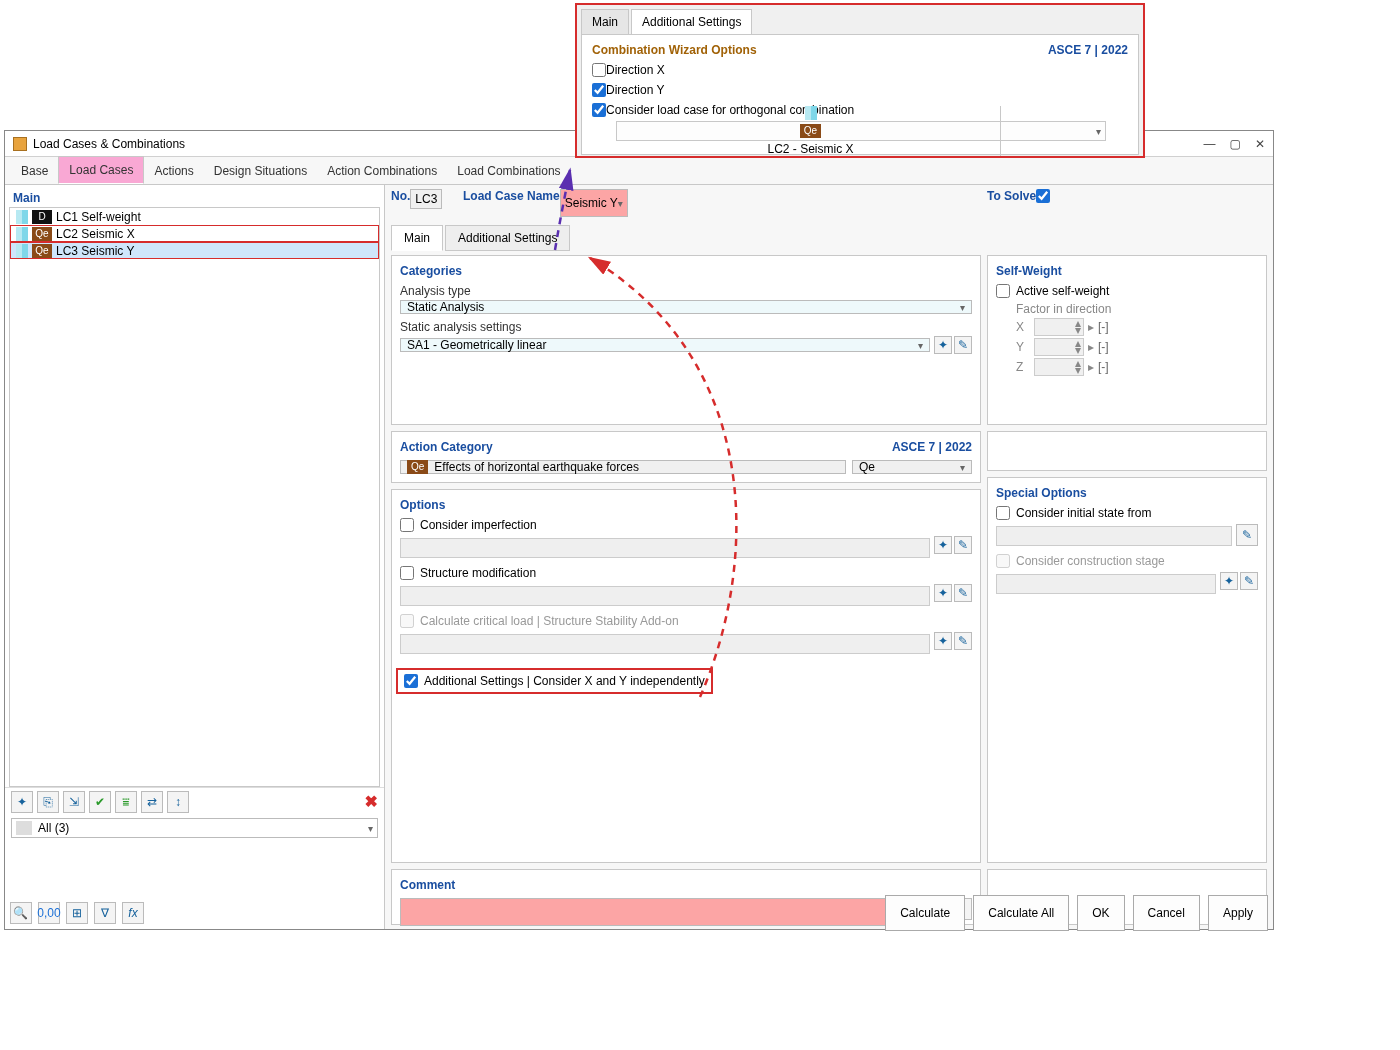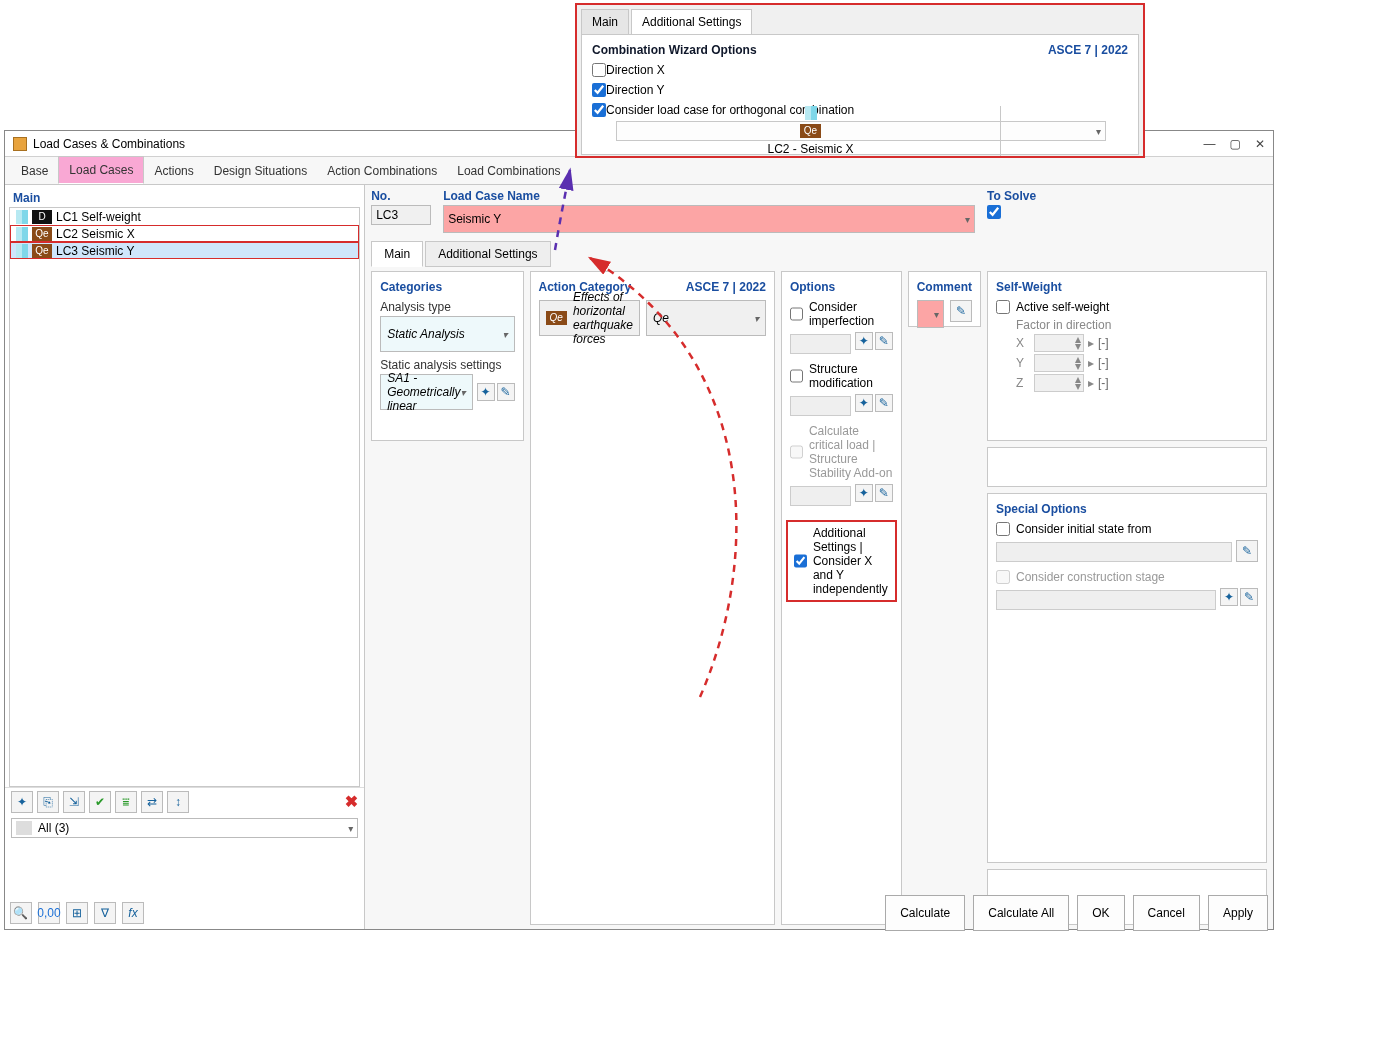--- a/index.html
+++ b/index.html
@@ -7,21 +7,21 @@
 
   
   .callout {
     position: absolute; left: 575px; top: 3px; width: 570px; height: 155px;
     border: 2px solid #d62c2c; background: #f0f0f0; padding: 4px; z-index: 50;
   }
   .callout .tabs { display: flex; border-bottom: 1px solid #c8c8c8; }
   .callout .tab { padding: 5px 10px; border: 1px solid #c8c8c8; border-bottom: none; background: #e6e6e6; margin-right: 2px; }
   .callout .tab.active { background: #fff; font-weight: 400; }
   .callout .body { background: #fff; border: 1px solid #c8c8c8; border-top: none; padding: 8px 10px; height: 120px; position: relative; }
-  .callout .hdr { color: #0f172a; font-weight: 600; }
+  .callout .hdr { color: #a16207; font-weight: 600; }
   .callout .right { position: absolute; right: 10px; top: 8px; color: #1a4ea0; font-weight: 600; }
   .callout .row { display: flex; align-items: center; margin-top: 6px; }
   .callout .combo { margin-left: 24px; margin-top: 4px; height: 20px; border: 1px solid #c8c8c8; background: #fdfdfd; display: flex; align-items: center; padding: 0 4px; width: 490px; justify-content: space-between; }
   .callout .combo .left { display: flex; align-items: center; gap: 4px; }
   .badge-qe { background: #8a4a17; color: #fff; font-size: 10px; padding: 0 4px; height: 14px; line-height: 14px; }
   .chev { font-size: 10px; color: #666; }
 
   
   .win {
     position: absolute; left: 4px; top: 130px; width: 1270px; height: 800px;
@@ -52,33 +52,33 @@
   .lefttools { height: 28px; display: flex; align-items: center; gap: 4px; padding: 0 6px; border-top: 1px solid #ddd; }
   .lefttools .btn, .toolbtn { width: 22px; height: 22px; border: 1px solid #bbb; background: #f4f4f4; display: flex; align-items: center; justify-content: center; font-size: 12px; color: #16629c; }
   .lefttools .del { margin-left: auto; color: #d62c2c; font-weight: bold; border: none; background: none; font-size: 16px; }
   .filterbar { height: 26px; padding: 2px 6px; display: flex; align-items: center; }
   .filterbar .combo { flex: 1; height: 20px; border: 1px solid #bbb; display: flex; align-items: center; padding: 0 4px; justify-content: space-between; }
   .filterbar .combo .icon { width: 16px; height: 14px; background: #ddd; margin-right: 6px; }
 
   
   .detail { flex: 1; background: #f7f7f7; padding: 4px 6px; display: flex; flex-direction: column; gap: 4px; position: relative; }
   .toprow { display: flex; gap: 12px; }
-  .fld { display: flex; flex-direction: column; }
+  .fld { display: flex; }
   .lbl { color: #1a4ea0; font-weight: 600; margin-bottom: 2px; }
   .inbox { height: 20px; border: 1px solid #bbb; background: #f0f0f0; padding: 0 4px; display: flex; align-items: center; }
   .combo2 { height: 28px; border: 1px solid #bbb; background: #fca5a5; display: flex; align-items: center; padding: 0 4px; justify-content: space-between; }
 
   .dtabs { display: flex; margin-top: 4px; }
   .dtabs .dt { padding: 5px 12px; border: 1px solid #c8c8c8; background: #eee; margin-right: 2px; }
   .dtabs .dt.active { background: #fff; border-bottom: 1px solid #fff; }
   .panewrap { display: flex; gap: 6px; flex: 1; }
   .side { width: 280px; display: flex; flex-direction: column; gap: 6px; }
   .card { background: #fff; border: 1px solid #c8c8c8; padding: 8px; }
   .section-title { color: #1a4ea0; font-weight: 600; margin-bottom: 6px; display: flex; justify-content: space-between; }
-  .dropdown { height: 36px; border: 1px solid #bbb; background: #eef9fb; display: flex; align-items: center; padding: 0 6px; justify-content: space-between; margin-bottom: 6px; font-style: italic; }
+  .dropdown { height: 14px; border: 1px solid #bbb; background: #eef9fb; display: flex; align-items: center; padding: 0 6px; justify-content: space-between; margin-bottom: 6px; }
   .dropdown.gray { background: #f0f0f0; }
   .smalltext { color: #333; margin-bottom: 2px; }
   .iconpair { display: flex; gap: 2px; }
   .iconpair .toolbtn { width: 18px; height: 18px; }
   .checkrow { display: flex; align-items: center; gap: 6px; margin: 4px 0; }
   .checkrow.dis { color: #999; }
   .grayfld { height: 20px; border: 1px solid #ccc; background: #efefef; margin: 2px 0 4px; }
   .rowflex { display: flex; align-items: center; gap: 4px; margin-top: 2px; }
   .spin { width: 50px; height: 18px; border: 1px solid #ccc; background: #f0f0f0; display: flex; justify-content: flex-end; align-items: center; padding-right: 2px; }
   .spin .ud { display: flex; flex-direction: column; font-size: 7px; line-height: 7px; color: #888; }
@@ -226,21 +226,21 @@
           <input type="checkbox" checked="" style="">
         </div>
       </div>
 
       <div class="dtabs">
         <div class="dt active">Main</div>
         <div class="dt">Additional Settings</div>
       </div>
 
       <div class="panewrap">
-        <div style="flex:1;display:flex;flex-direction:row;gap:6px">
+        <div style="flex:1;display:flex;flex-direction:column;gap:6px">
 
           <div class="card" style="height:170px">
             <div class="section-title">
                 <span>Categories</span>
               </div>
             <div class="smalltext">Analysis type</div>
             <div class="dropdown">
                 <span>Static Analysis</span>
                 <span class="chev">▾</span>
               </div>

